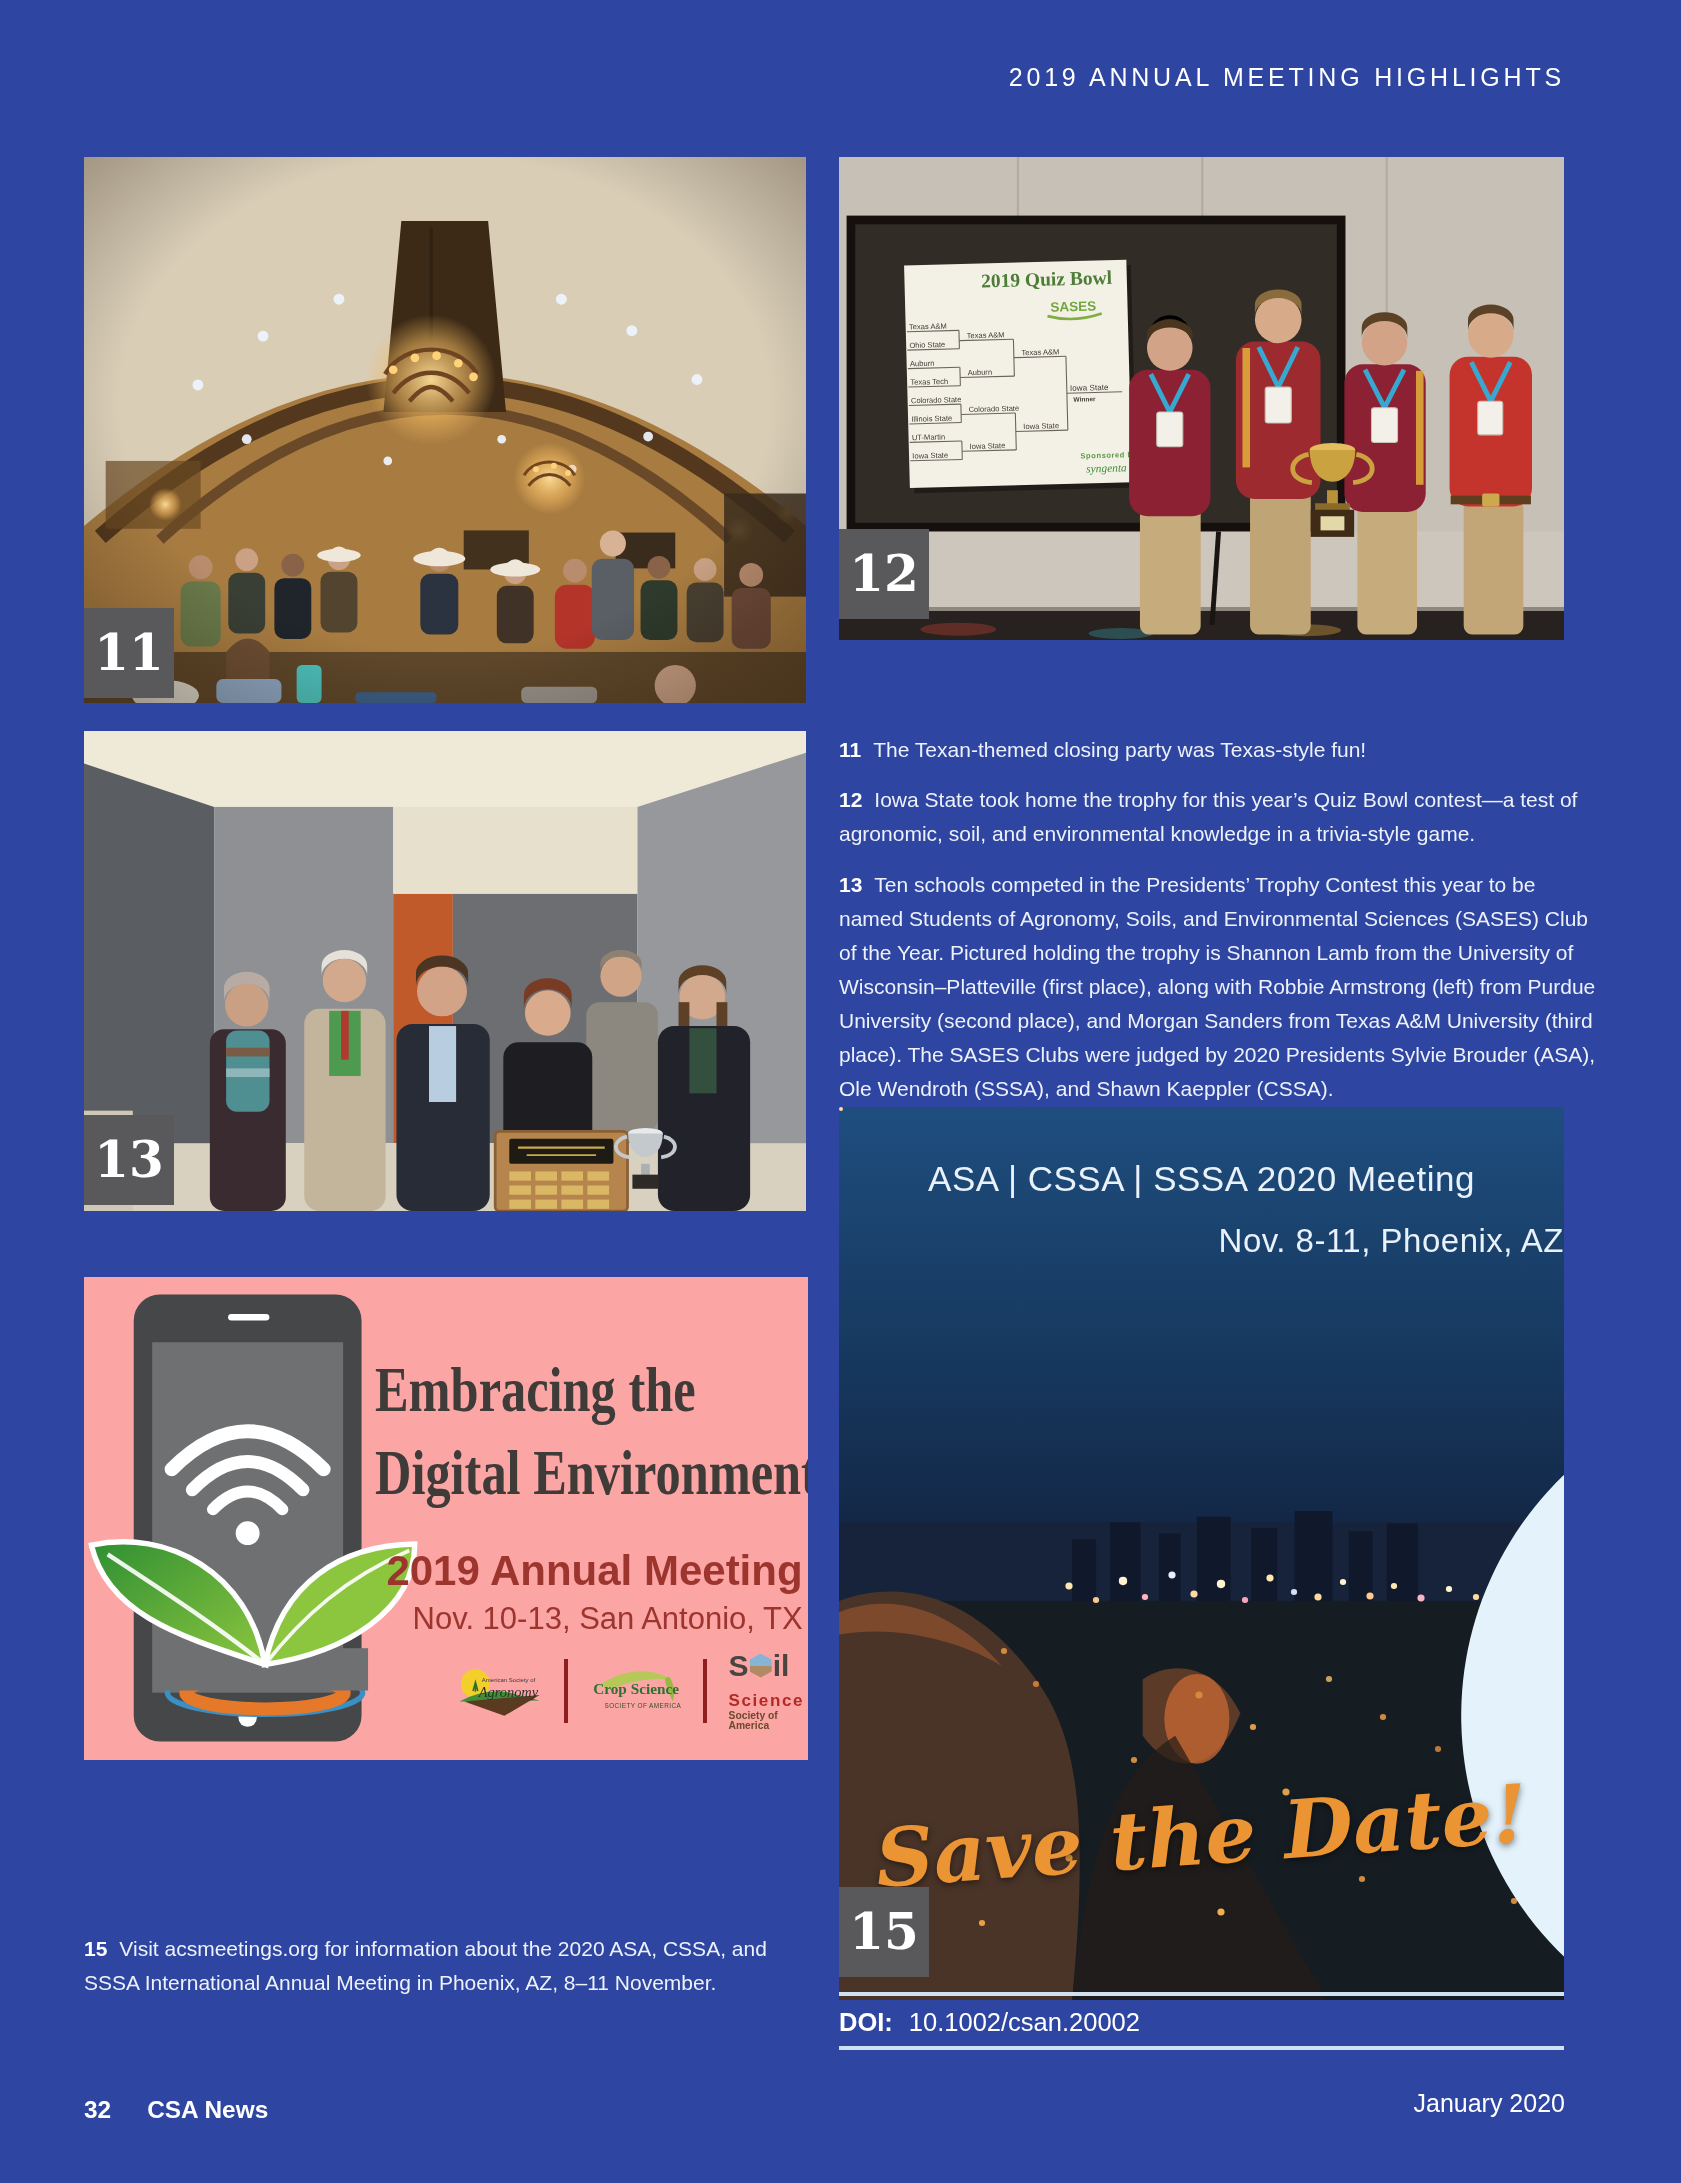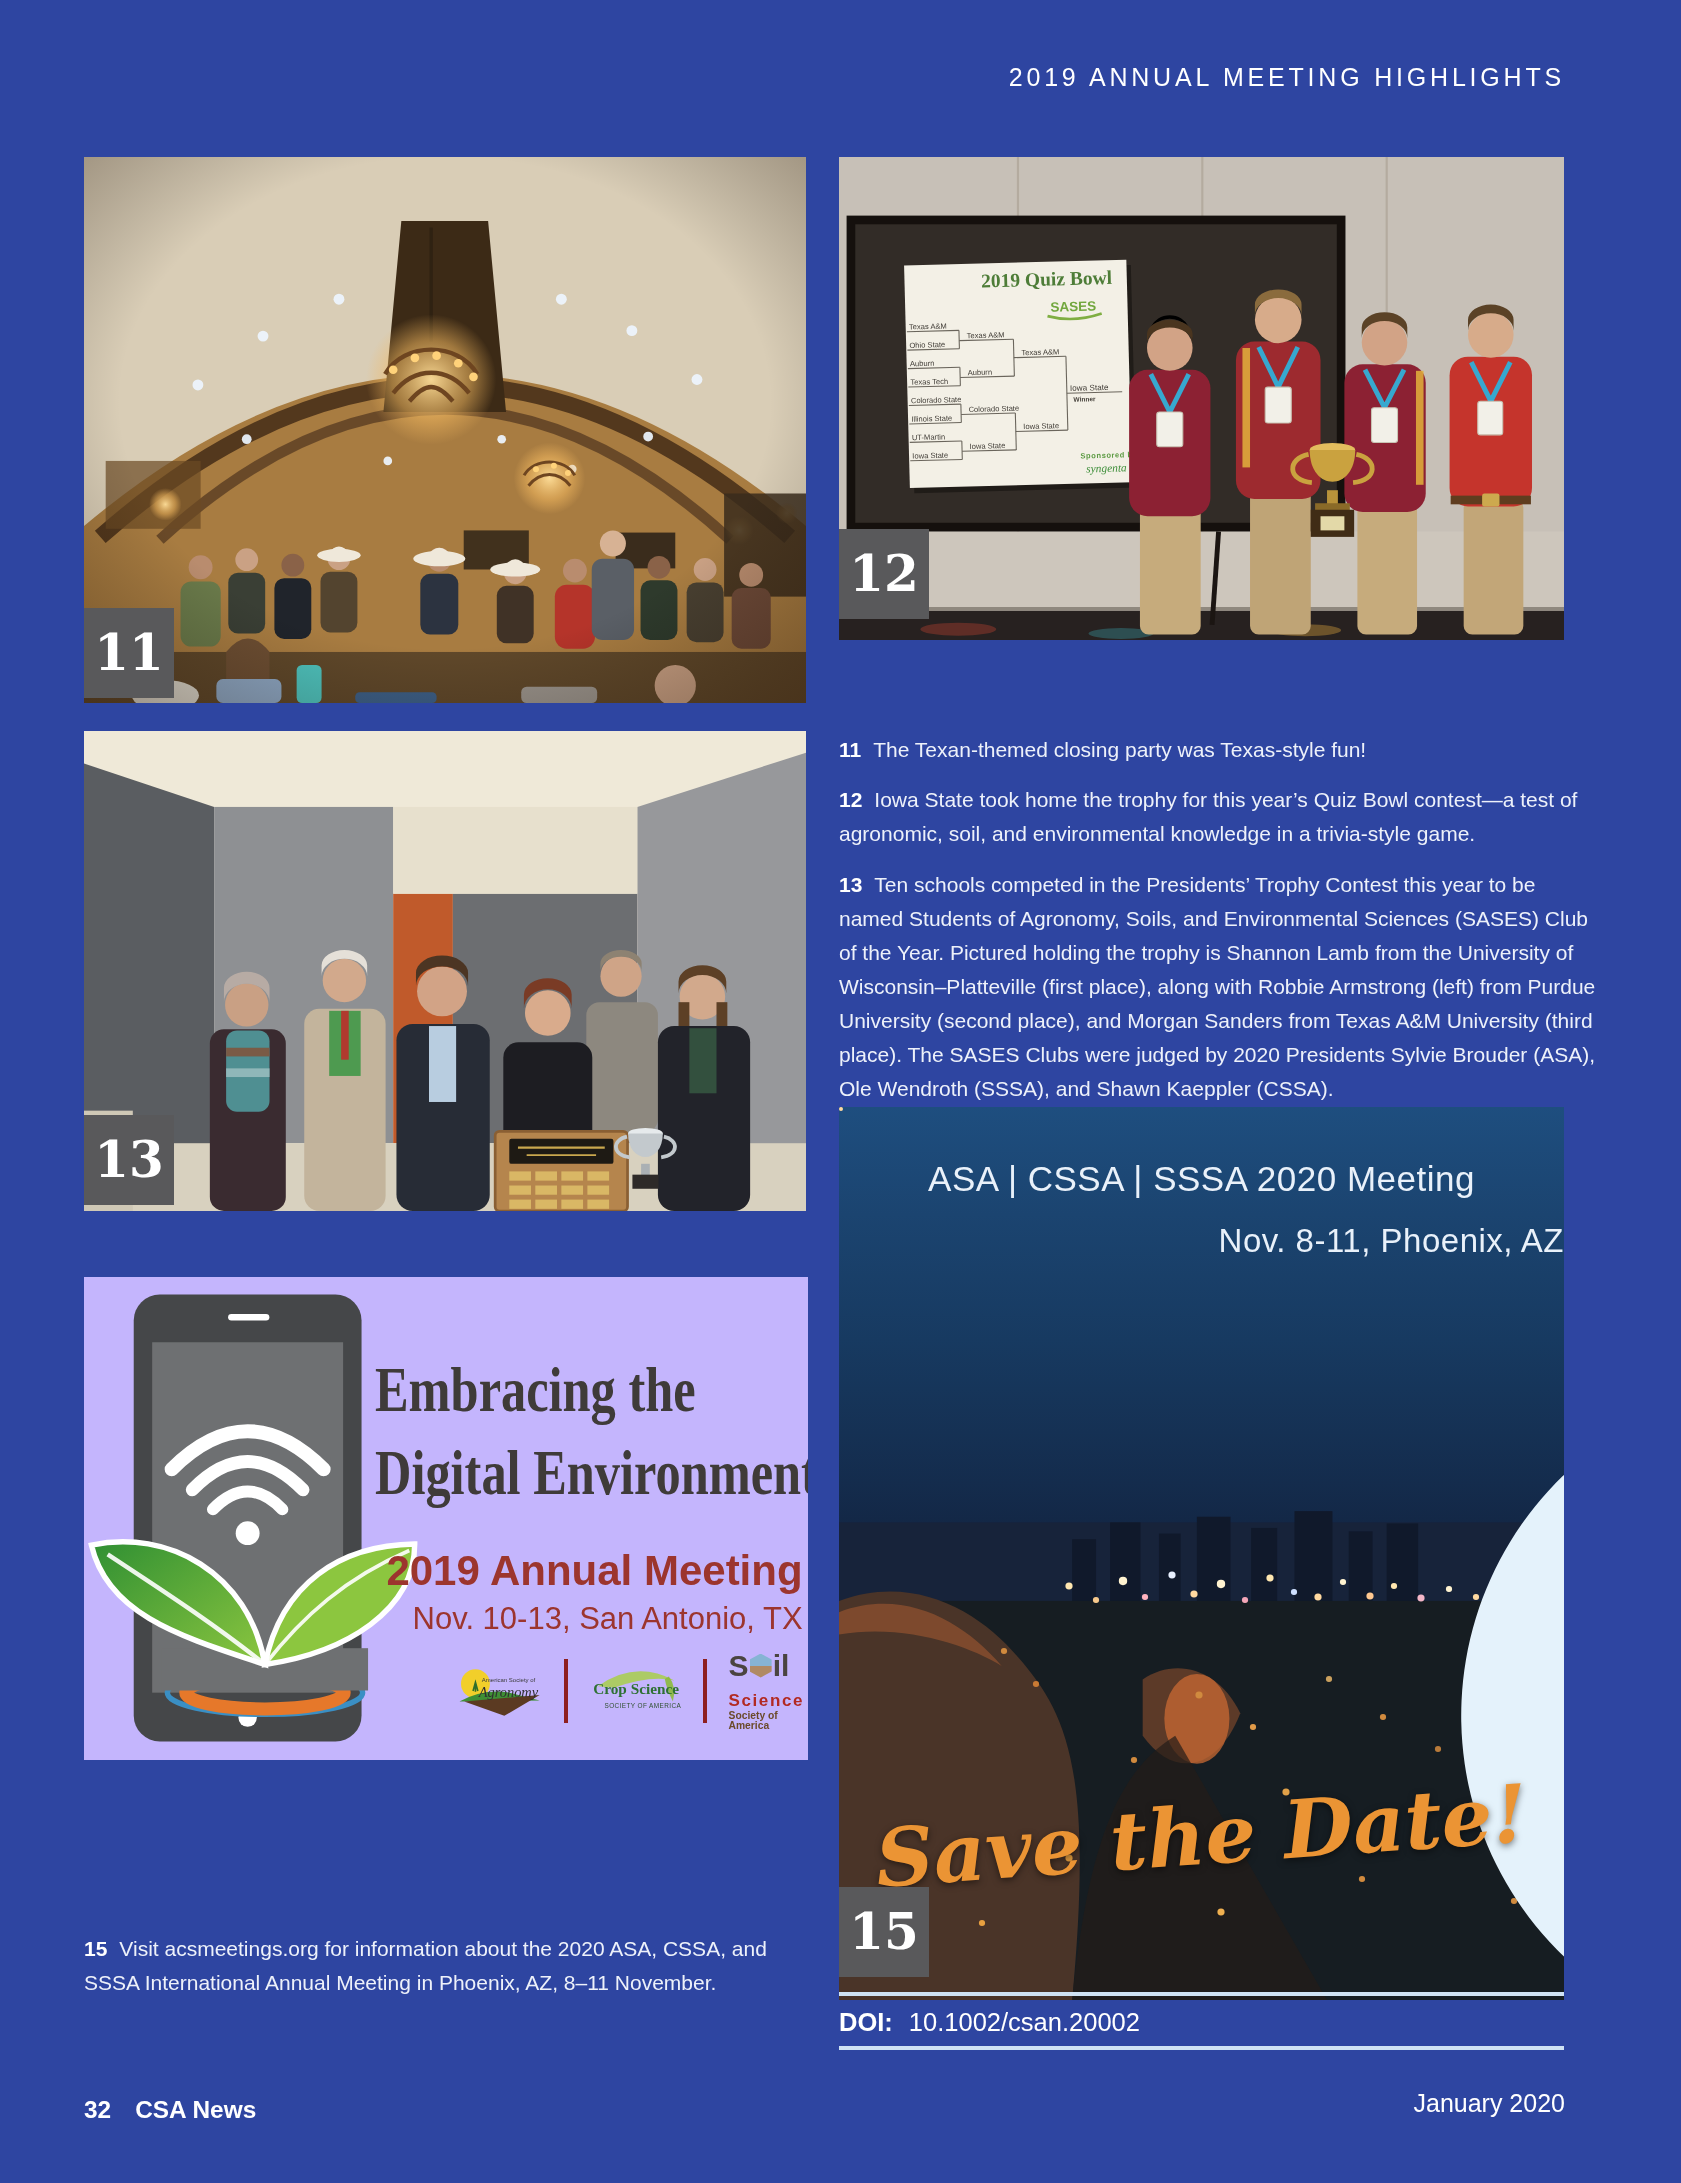--- a/index.html
+++ b/index.html
@@ -16,24 +16,24 @@
   .b11{bottom:5.4px;} .b12{bottom:20.6px;} .b13{bottom:6.5px;} .b15{bottom:23px;}
   .caps{position:absolute;left:839px;top:733px;width:758px;color:#edf1fa;}
   .caps p{margin:0 0 16.3px 0;font-size:21px;line-height:34px;font-weight:300;}
   .caps b,.cap15 b{font-weight:700;color:#fff;margin-right:12px;}
   .cap15{position:absolute;left:84px;top:1908px;width:731px;color:#edf1fa;font-size:21px;line-height:34px;margin-top:24px;}
   .rule{position:absolute;left:839px;width:725px;height:4.3px;background:#cfe2f4;}
   .r1{top:1992px;} .r2{top:2046px;}
   .doi{position:absolute;left:839px;top:2008px;color:#fff;font-size:25.5px;}
   .doi b{font-weight:700;margin-right:16px;}
   .foot-l{position:absolute;left:84px;top:2096px;color:#fff;font-size:24.4px;font-weight:700;}
-  .foot-l span{margin-left:24px;text-align:center;}
+  .foot-l span{margin-left:36px;text-align:center;}
   .foot-r{position:absolute;right:117px;top:2089px;color:#fff;font-size:25px;}
   
-  .ad{position:absolute;left:84px;top:1277px;width:724px;height:483px;background:#c4b5fd;overflow:hidden;}
+  .ad{position:absolute;left:84px;top:1277px;width:724px;height:483px;background:#fca5a5;overflow:hidden;}
   .ad-h1{position:absolute;left:291px;font-family:"Liberation Serif",serif;font-weight:700;color:#3f3b39;font-size:63px;line-height:1;transform:scaleX(.8);transform-origin:left top;white-space:nowrap;}
   .h1a{top:82px;} .h1b{top:165px;}
   .ad-sub{position:absolute;right:5.4px;top:270px;font-size:42px;font-weight:700;color:#9c352e;white-space:nowrap;}
   .ad-dates{position:absolute;right:5.4px;top:324px;font-size:31px;color:#9c352e;white-space:nowrap;}
   .ad-svg{position:absolute;left:2.2px;top:13px;width:358px;height:456px;}
   .logos{position:absolute;left:373px;top:376px;width:347px;height:76px;display:flex;align-items:center;gap:22px;}
   .logo-sep{width:3.8px;height:64px;background:#8e1f1f;flex:0 0 auto;}
   .soil{display:flex;flex-direction:column;align-items:flex-start;line-height:1;}
   .soil-top{display:flex;align-items:center;font-weight:700;color:#4a4440;font-size:30px;font-family:"Liberation Sans",sans-serif;}
   .hex{width:22px;height:24px;margin:0 1.1px;background:linear-gradient(#86b4d4 48%,#b08a64 48%);clip-path:polygon(50% 0,100% 25%,100% 75%,50% 100%,0 75%,0 25%);border:0;}

